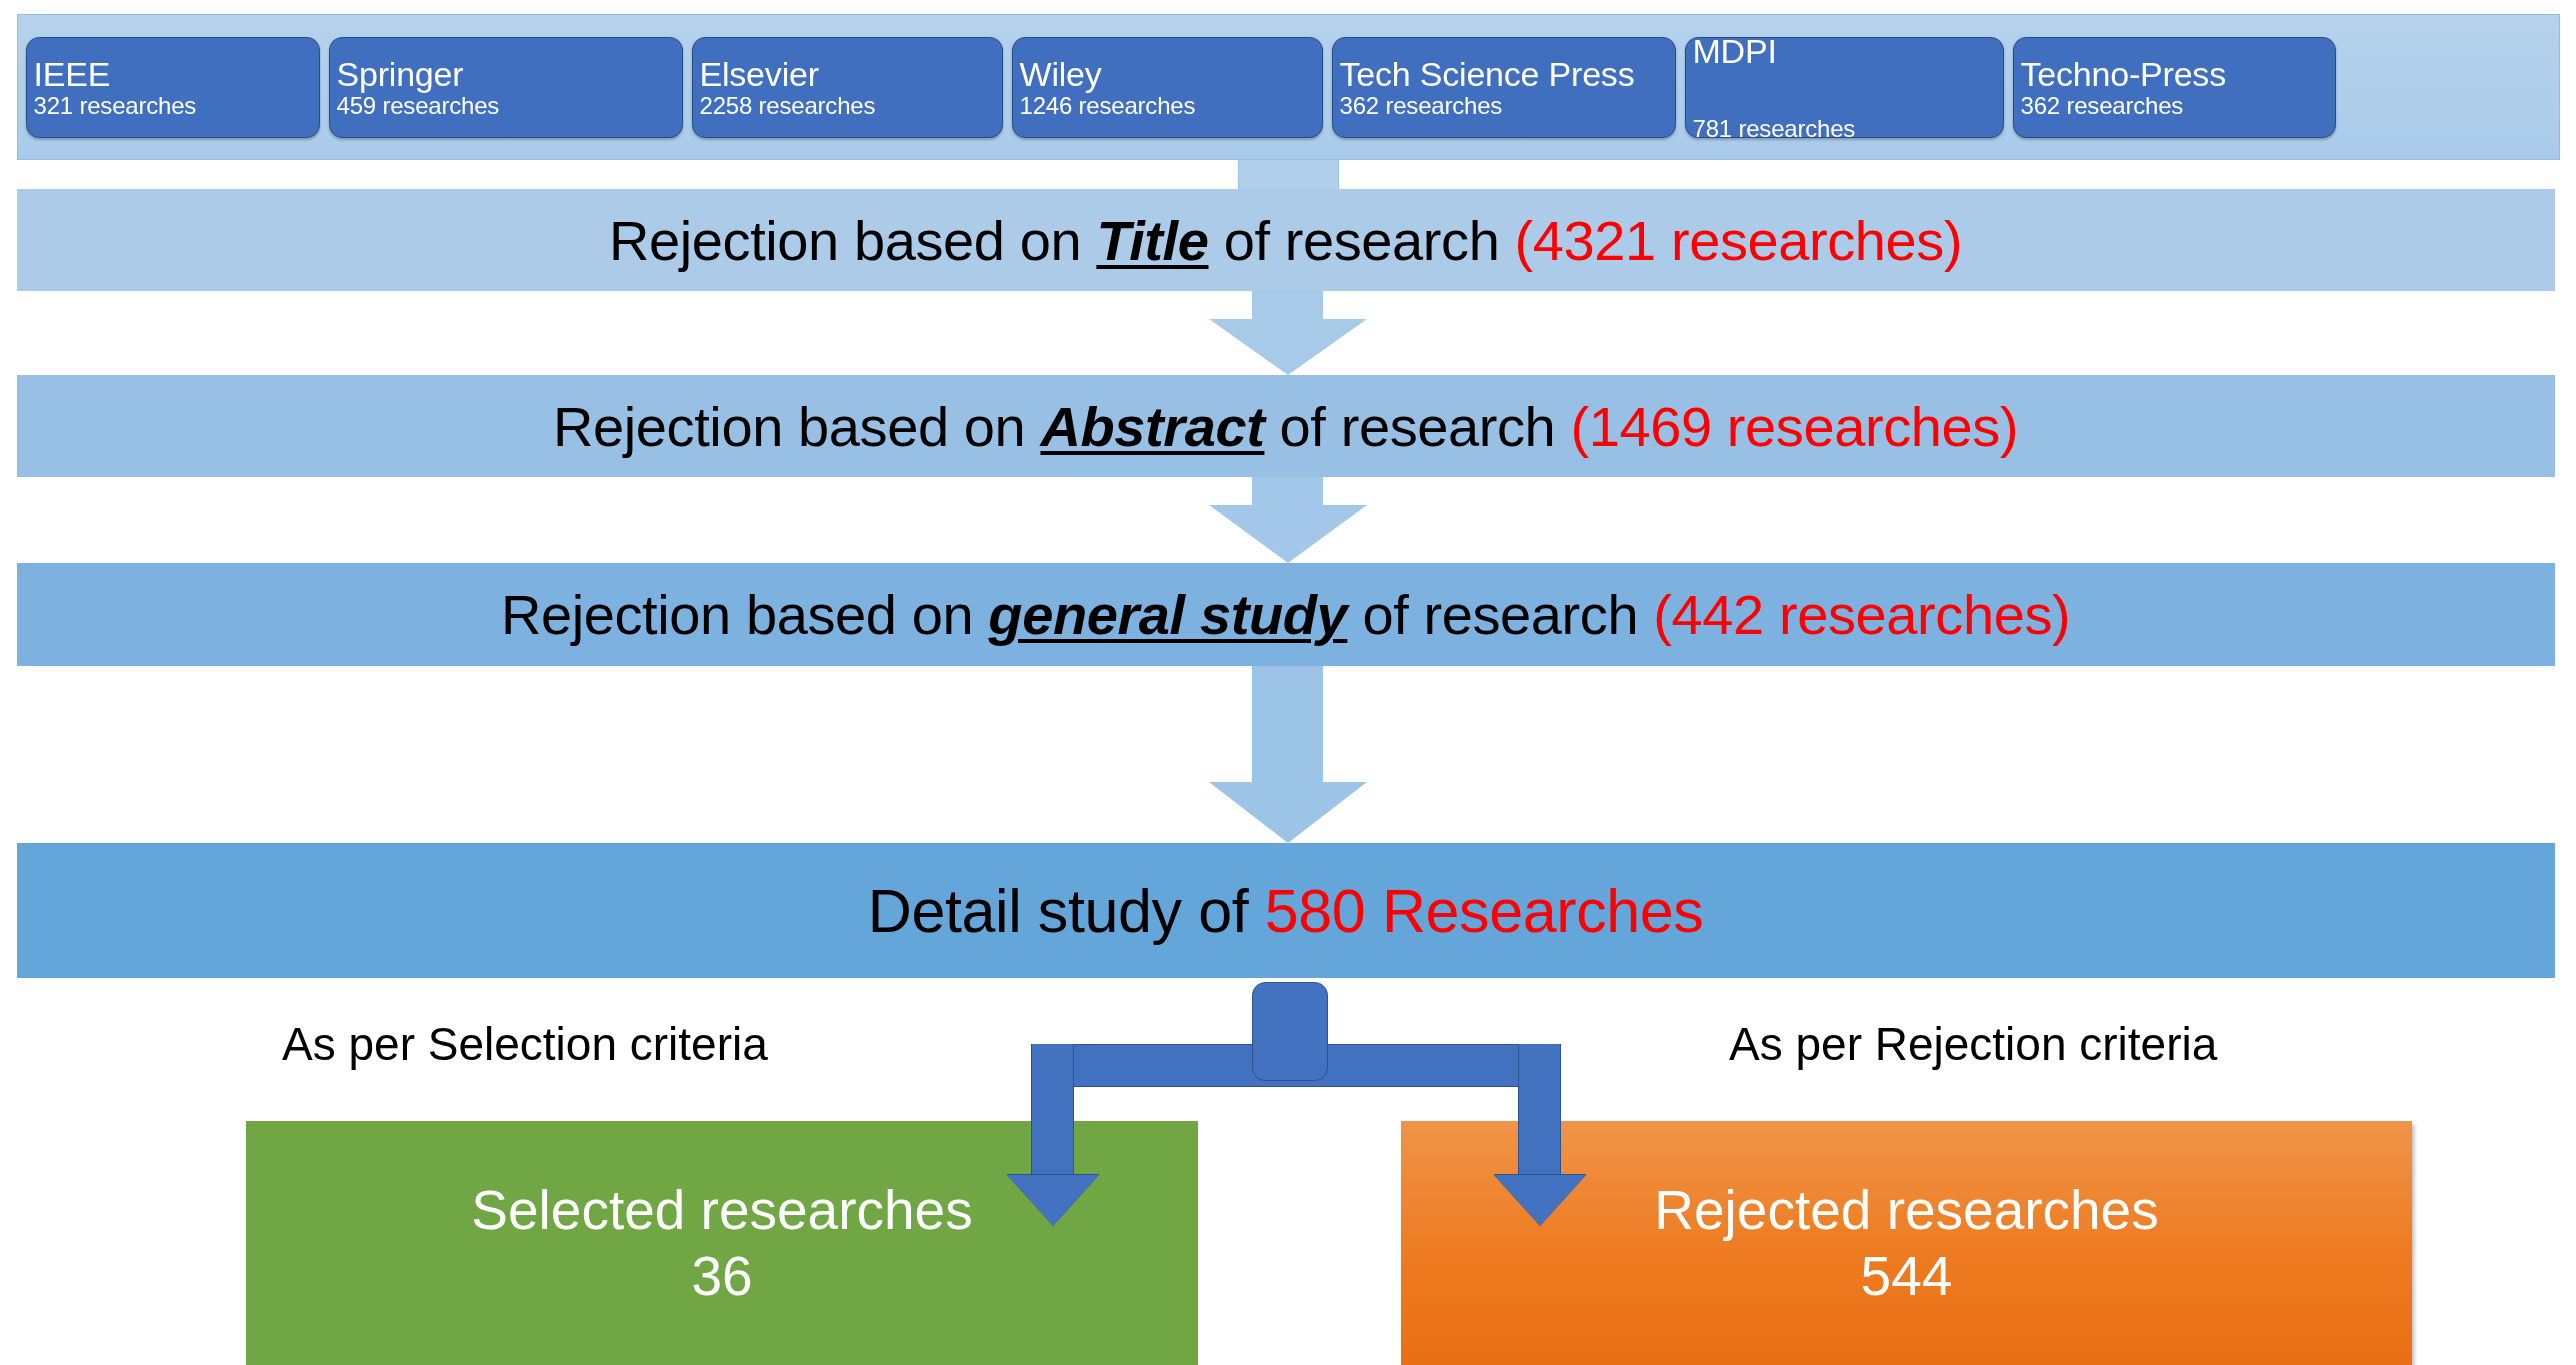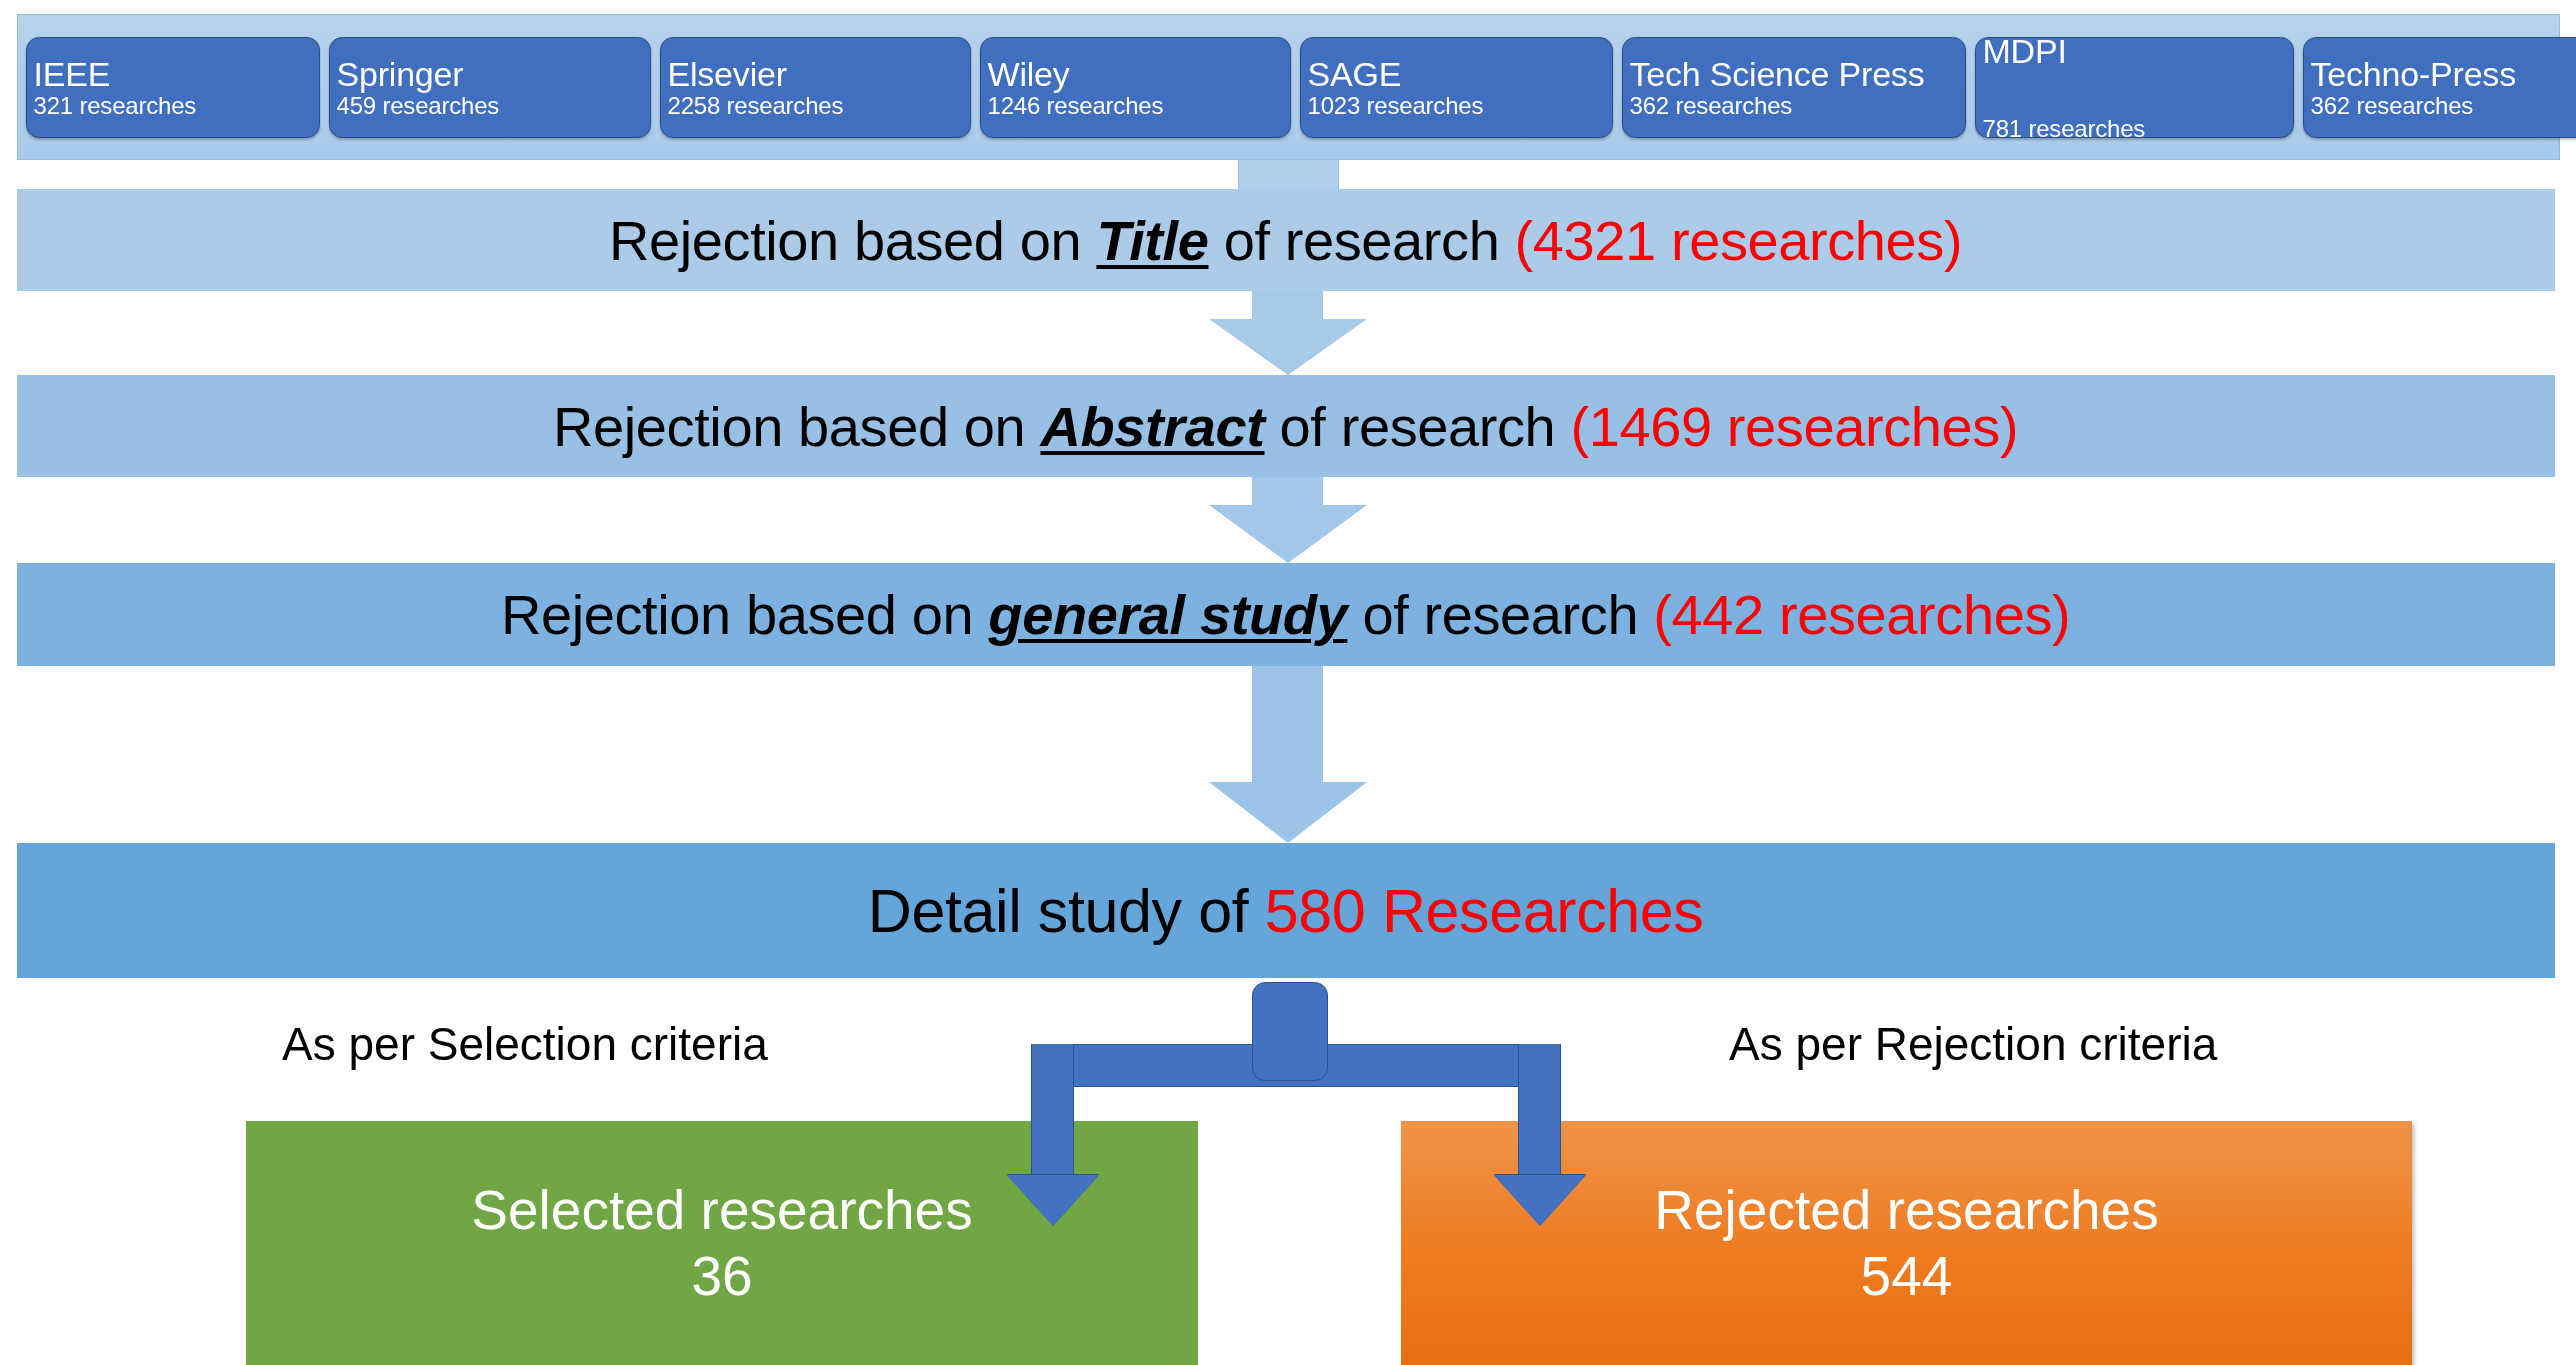--- a/index.html
+++ b/index.html
@@ -39,21 +39,21 @@
     letter-spacing: -0.2px;
     text-align: center;
     padding: 0 6.6px;
     box-shadow: 0 1.7px 2.5px rgba(0,0,0,.25);
     flex: 0 0 auto;
   }
   .source-box .sb-name { font-size: 34px; }
   .source-box .sb-count { font-size: 24px; }
 
   .w-ieee    { width: 294px; }
-  .w-springer{ width: 322px; }
+  .w-springer{ width: 354px; }
   .w-elsevier{ width: 311px; }
   .w-wiley   { width: 311px; }
   .w-sage    { width: 313px; }
   .w-tsp     { width: 344px; }
   .w-mdpi    { width: 319px; gap: 46px; }
   .w-tp      { width: 323px; }
 
   
   .band {
     position: absolute;
@@ -223,24 +223,20 @@
     <div class="source-box w-elsevier">
       <span class="sb-name">Elsevier</span>
       <span class="sb-count">2258 researches</span>
     </div>
 
     <div class="source-box w-wiley">
       <span class="sb-name">Wiley</span>
       <span class="sb-count">1246 researches</span>
     </div>
 
-    <div class="source-box w-sage">
-      <span class="sb-name">SAGE</span>
-      <span class="sb-count">1023 researches</span>
-    </div>
 
     <div class="source-box w-tsp">
       <span class="sb-name">Tech Science Press</span>
       <span class="sb-count">362 researches</span>
     </div>
 
     <div class="source-box w-mdpi">
       <span class="sb-name">MDPI</span>
       <span class="sb-count">781 researches</span>
     </div>

